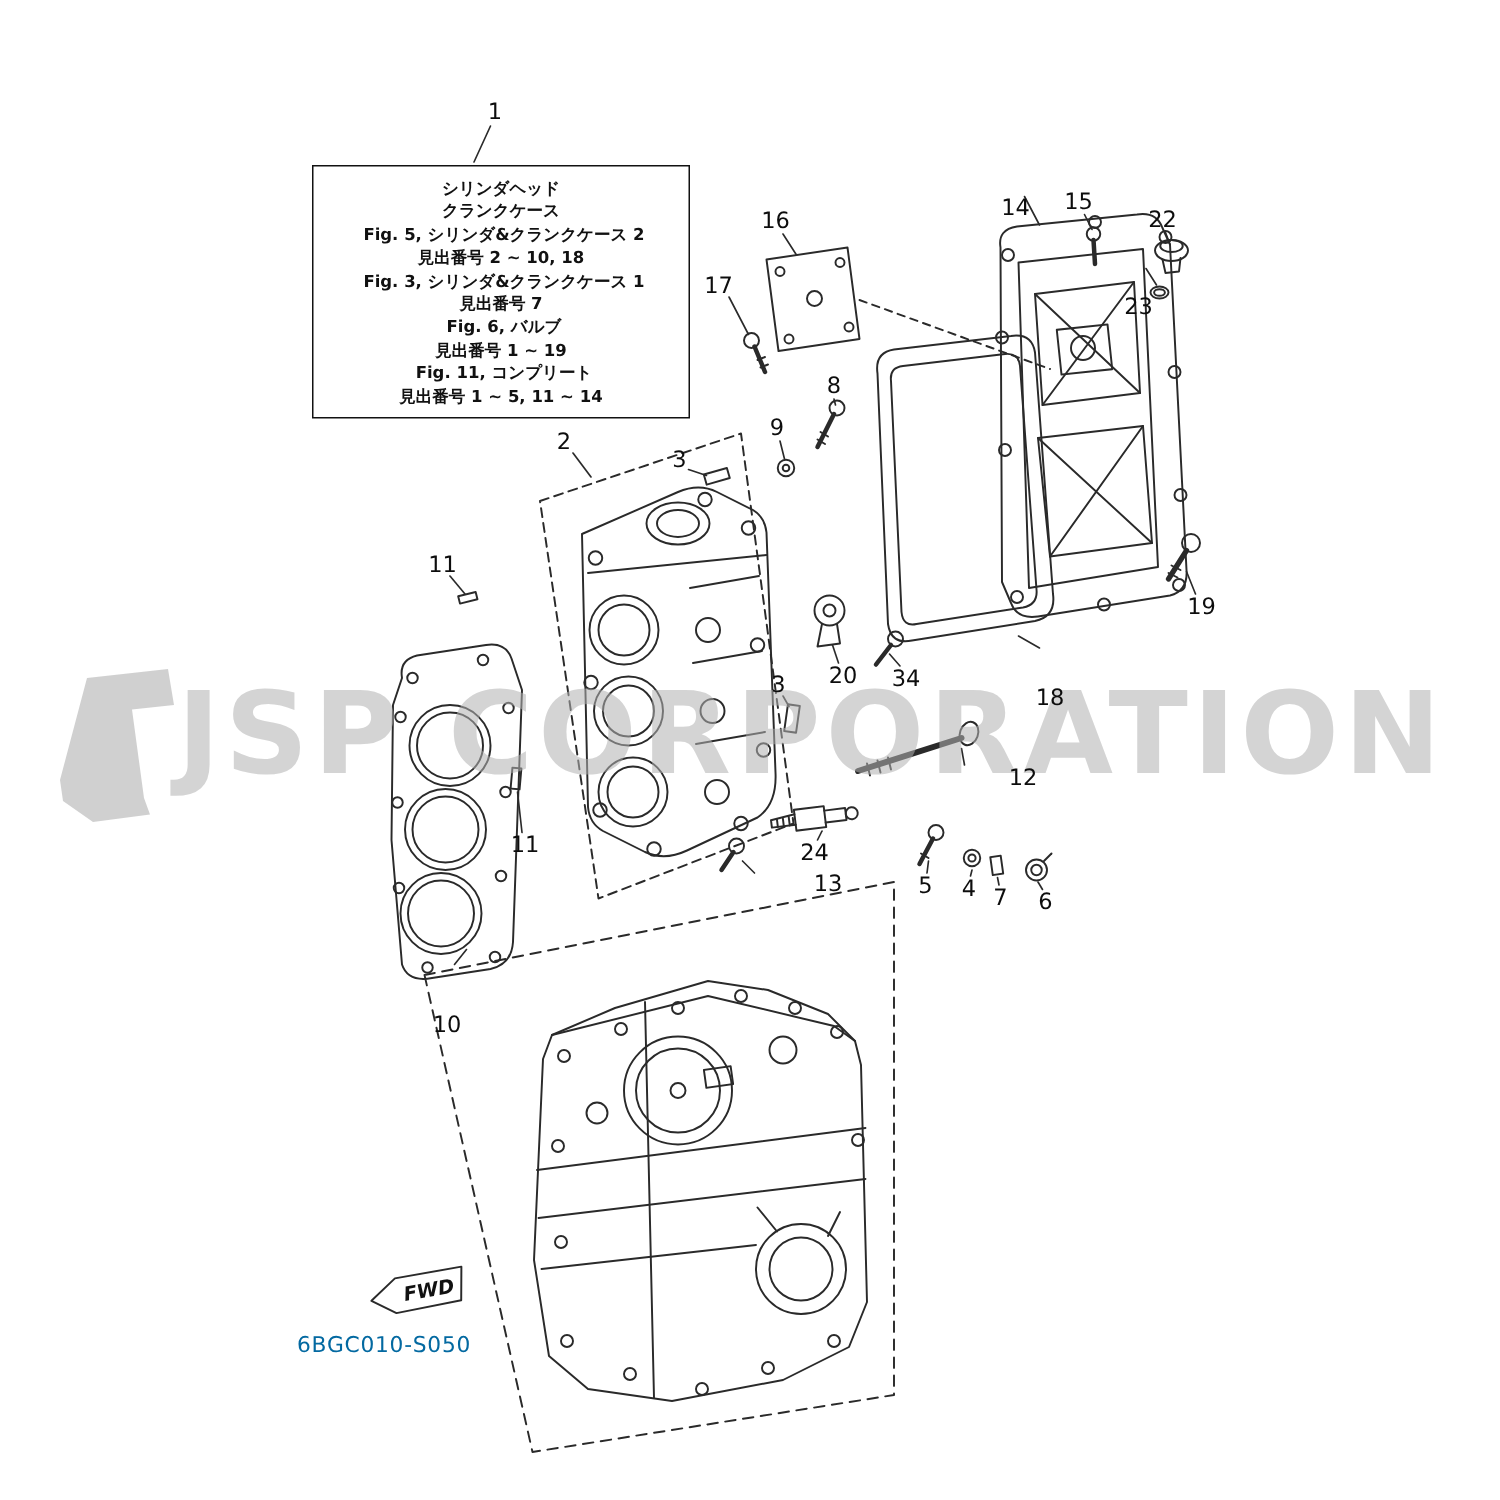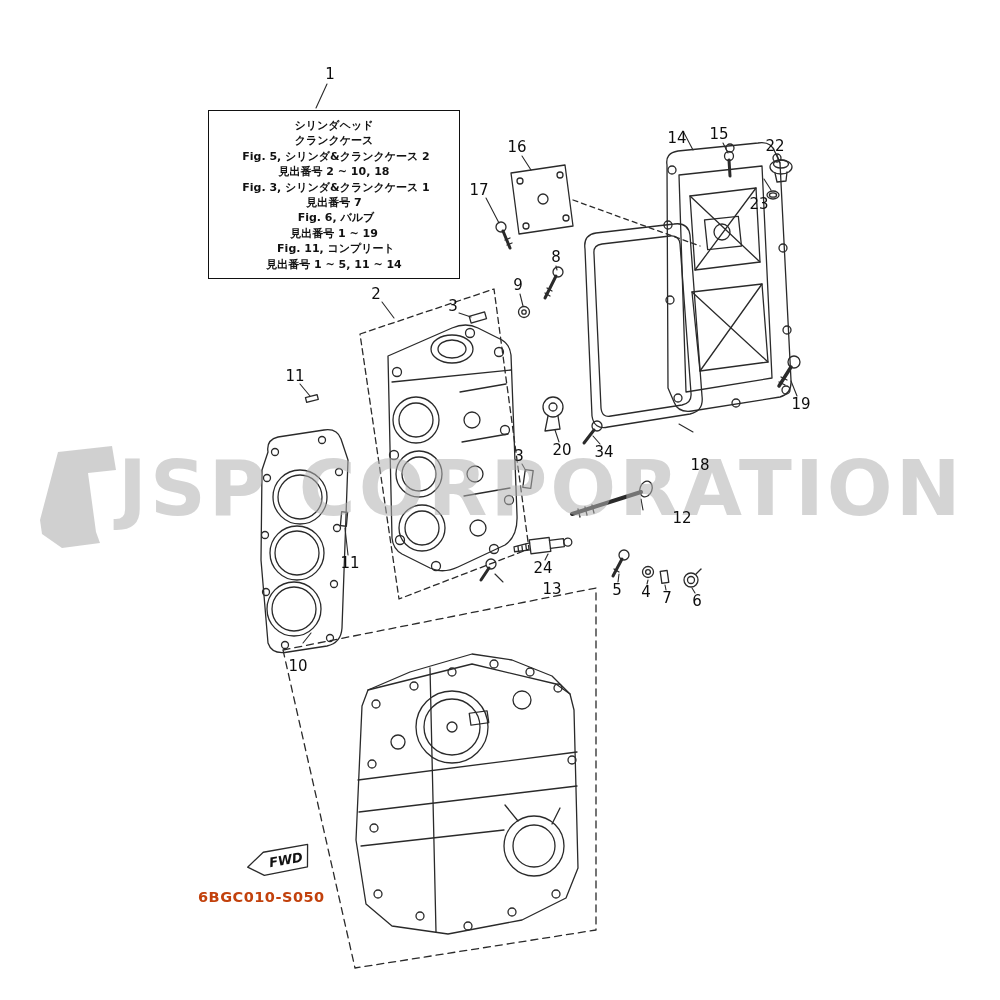--- a/index.html
+++ b/index.html
@@ -28,21 +28,21 @@
   .ib-line.sub { text-align:center; }
 
   .labels { position:absolute; inset:0; z-index:4; pointer-events:none; }
   .part-label {
     position:absolute; transform:translate(-50%,-50%);
     font-size:15px; font-weight:500; color:#0d0d0d; background:transparent;
   }
 
   .code {
     position:absolute; left:198px; top:889px; z-index:3;
-    font-size:14.5px; font-weight:700; letter-spacing:0.5px; color:#c2410c;
+    font-size:14.5px; font-weight:400; letter-spacing:0.5px; color:#0369a1;
   }
 </style>
 </head>
 <body>
 
 <div id="stage">
 
   <svg class="diagram" width="1000" height="1000" viewBox="0 0 1000 1000">
     <g fill="none" stroke="#2a2a2a" stroke-width="1.3" stroke-linejoin="round" stroke-linecap="round">
 
@@ -339,17 +339,17 @@
       <div class="part-label" style="left: 801px; top: 404px;">19</div>
       <div class="part-label" style="left: 682px; top: 518px;">12</div>
       <div class="part-label" style="left: 519px; top: 456px;">3</div>
       <div class="part-label" style="left: 543px; top: 568px;">24</div>
       <div class="part-label" style="left: 508px; top: 589px; margin-left: 44px;">13</div>
       <div class="part-label" style="left: 617px; top: 590px;">5</div>
       <div class="part-label" style="left: 646px; top: 592px;">4</div>
       <div class="part-label" style="left: 667px; top: 598px;">7</div>
       <div class="part-label" style="left: 697px; top: 601px;">6</div>
       <div class="part-label" style="left: 350px; top: 563px;">11</div>
-      <div class="part-label" style="left: 298px; top: 666px;">10</div>
+      <div class="part-label" style="left: 298px; top: 683px;">10</div>
     </div>
 
   <div class="code">6BGC010-S050</div>
 </div>
 
 </body></html>

